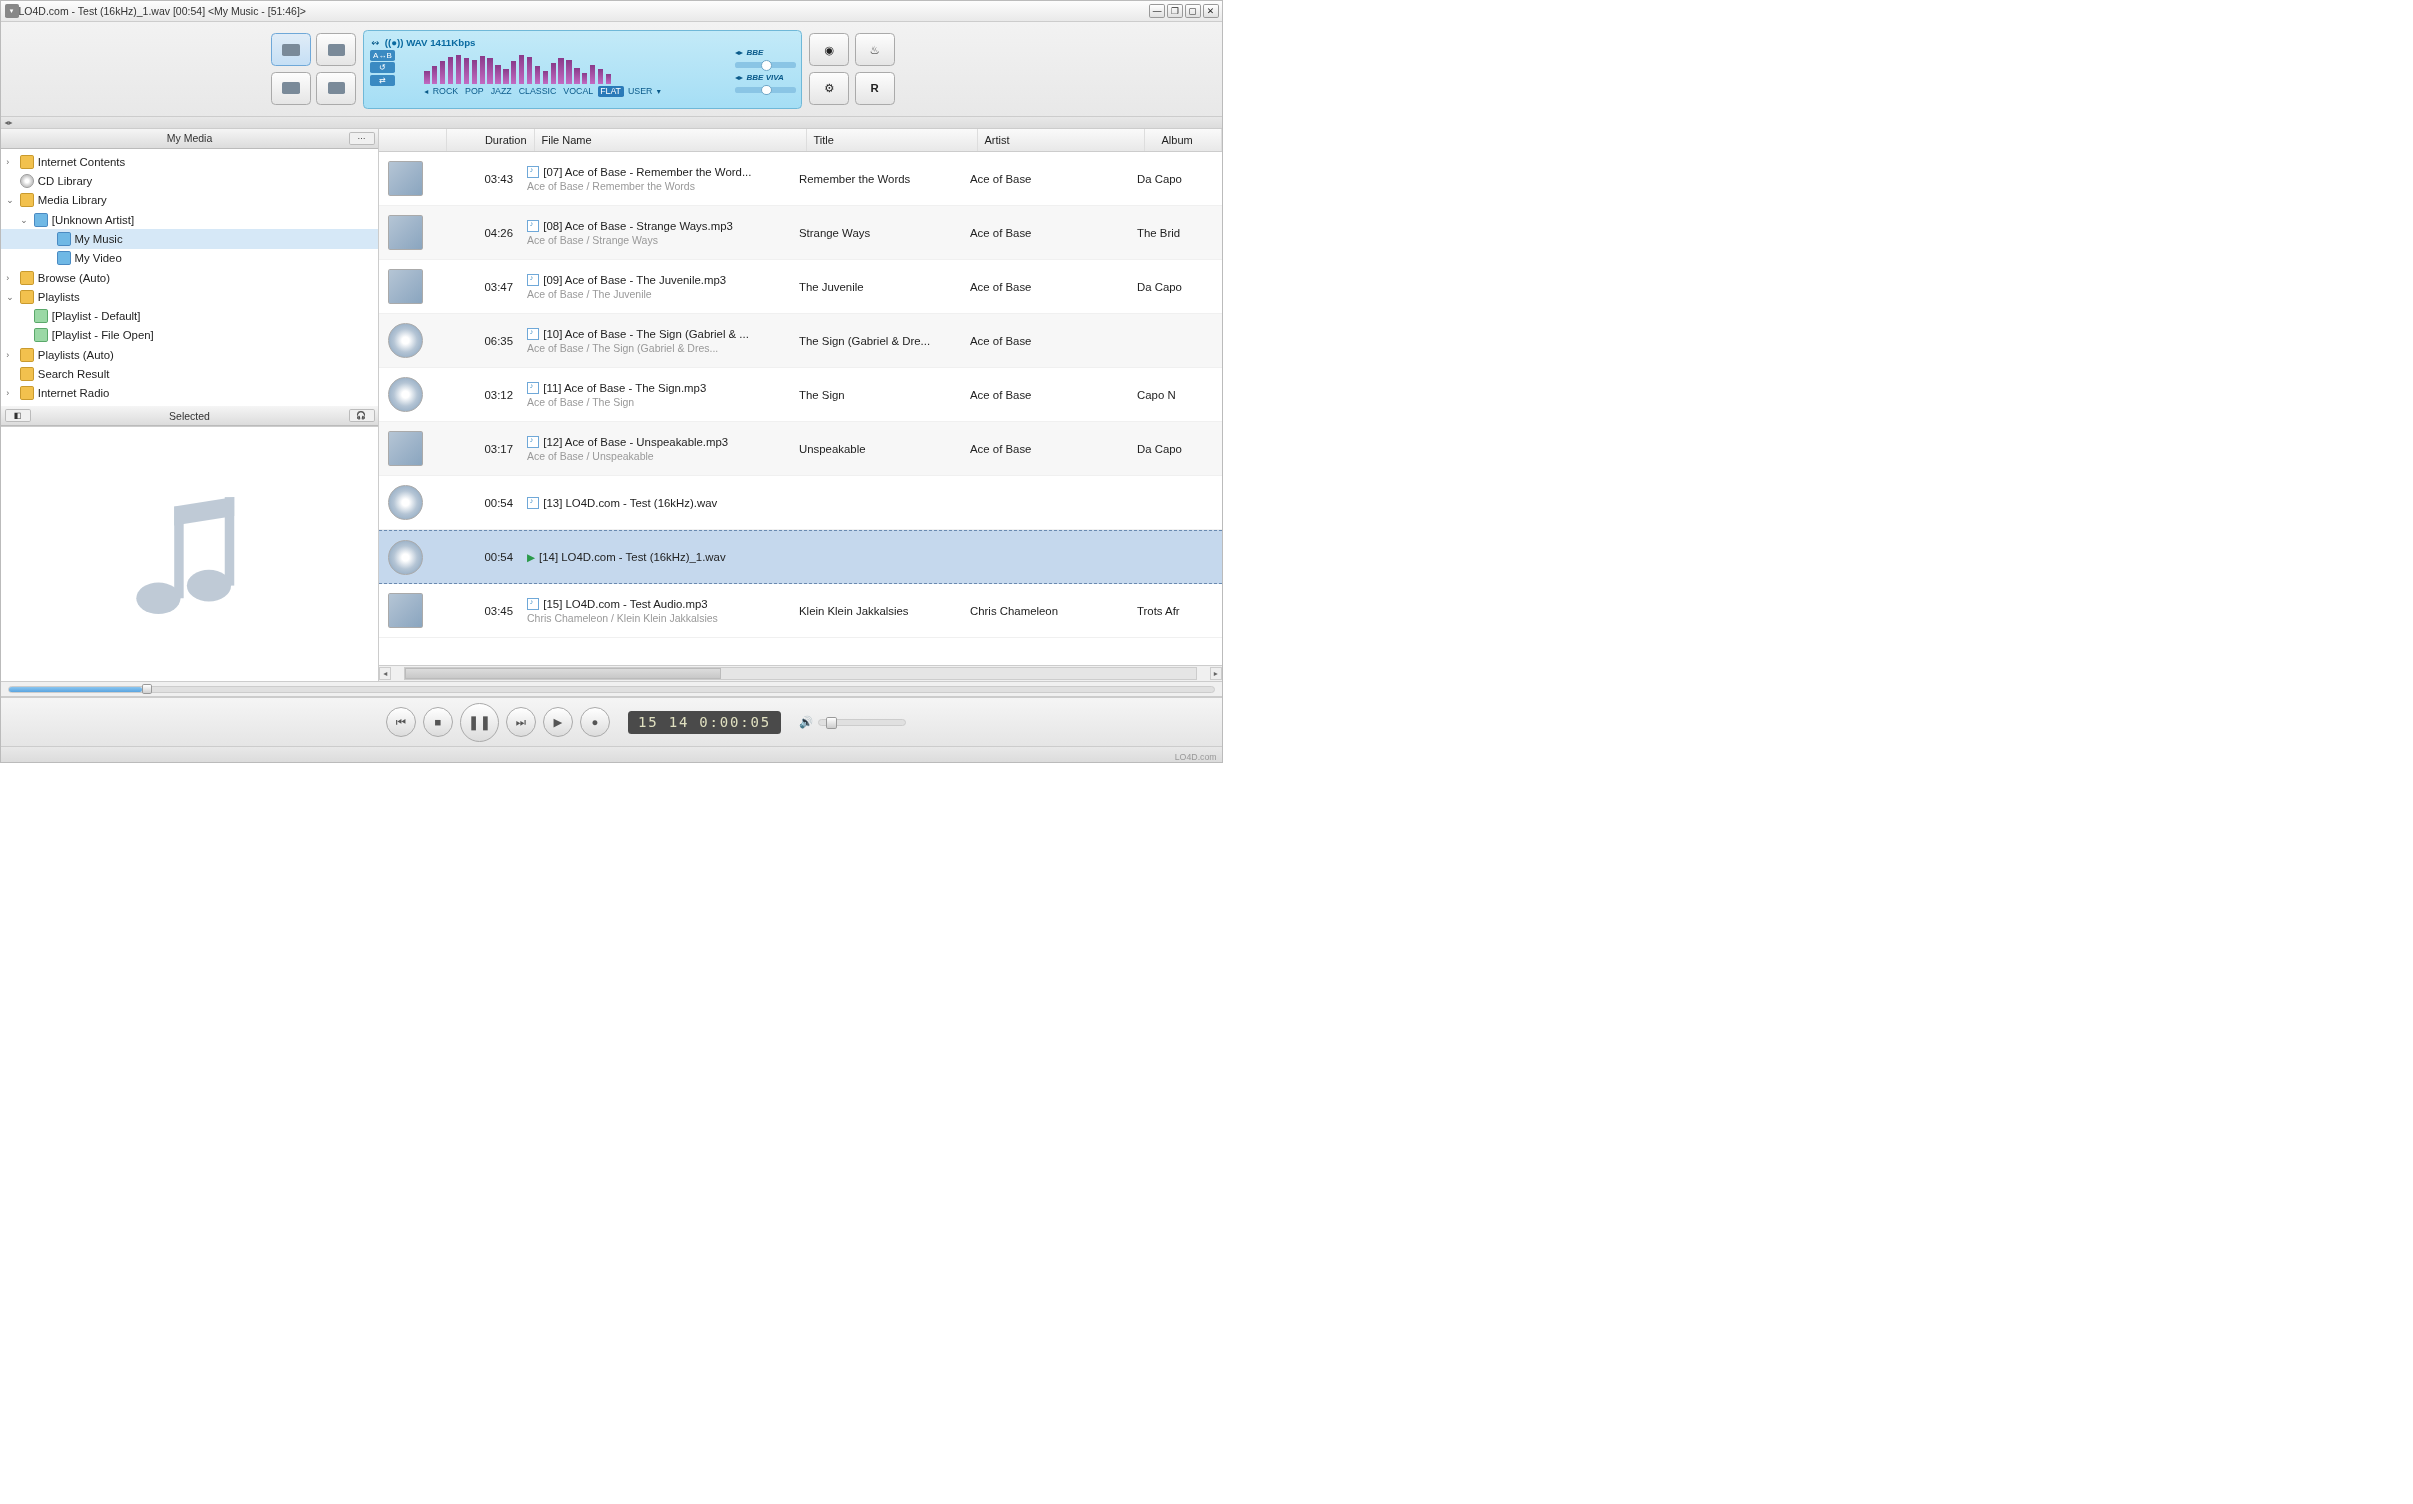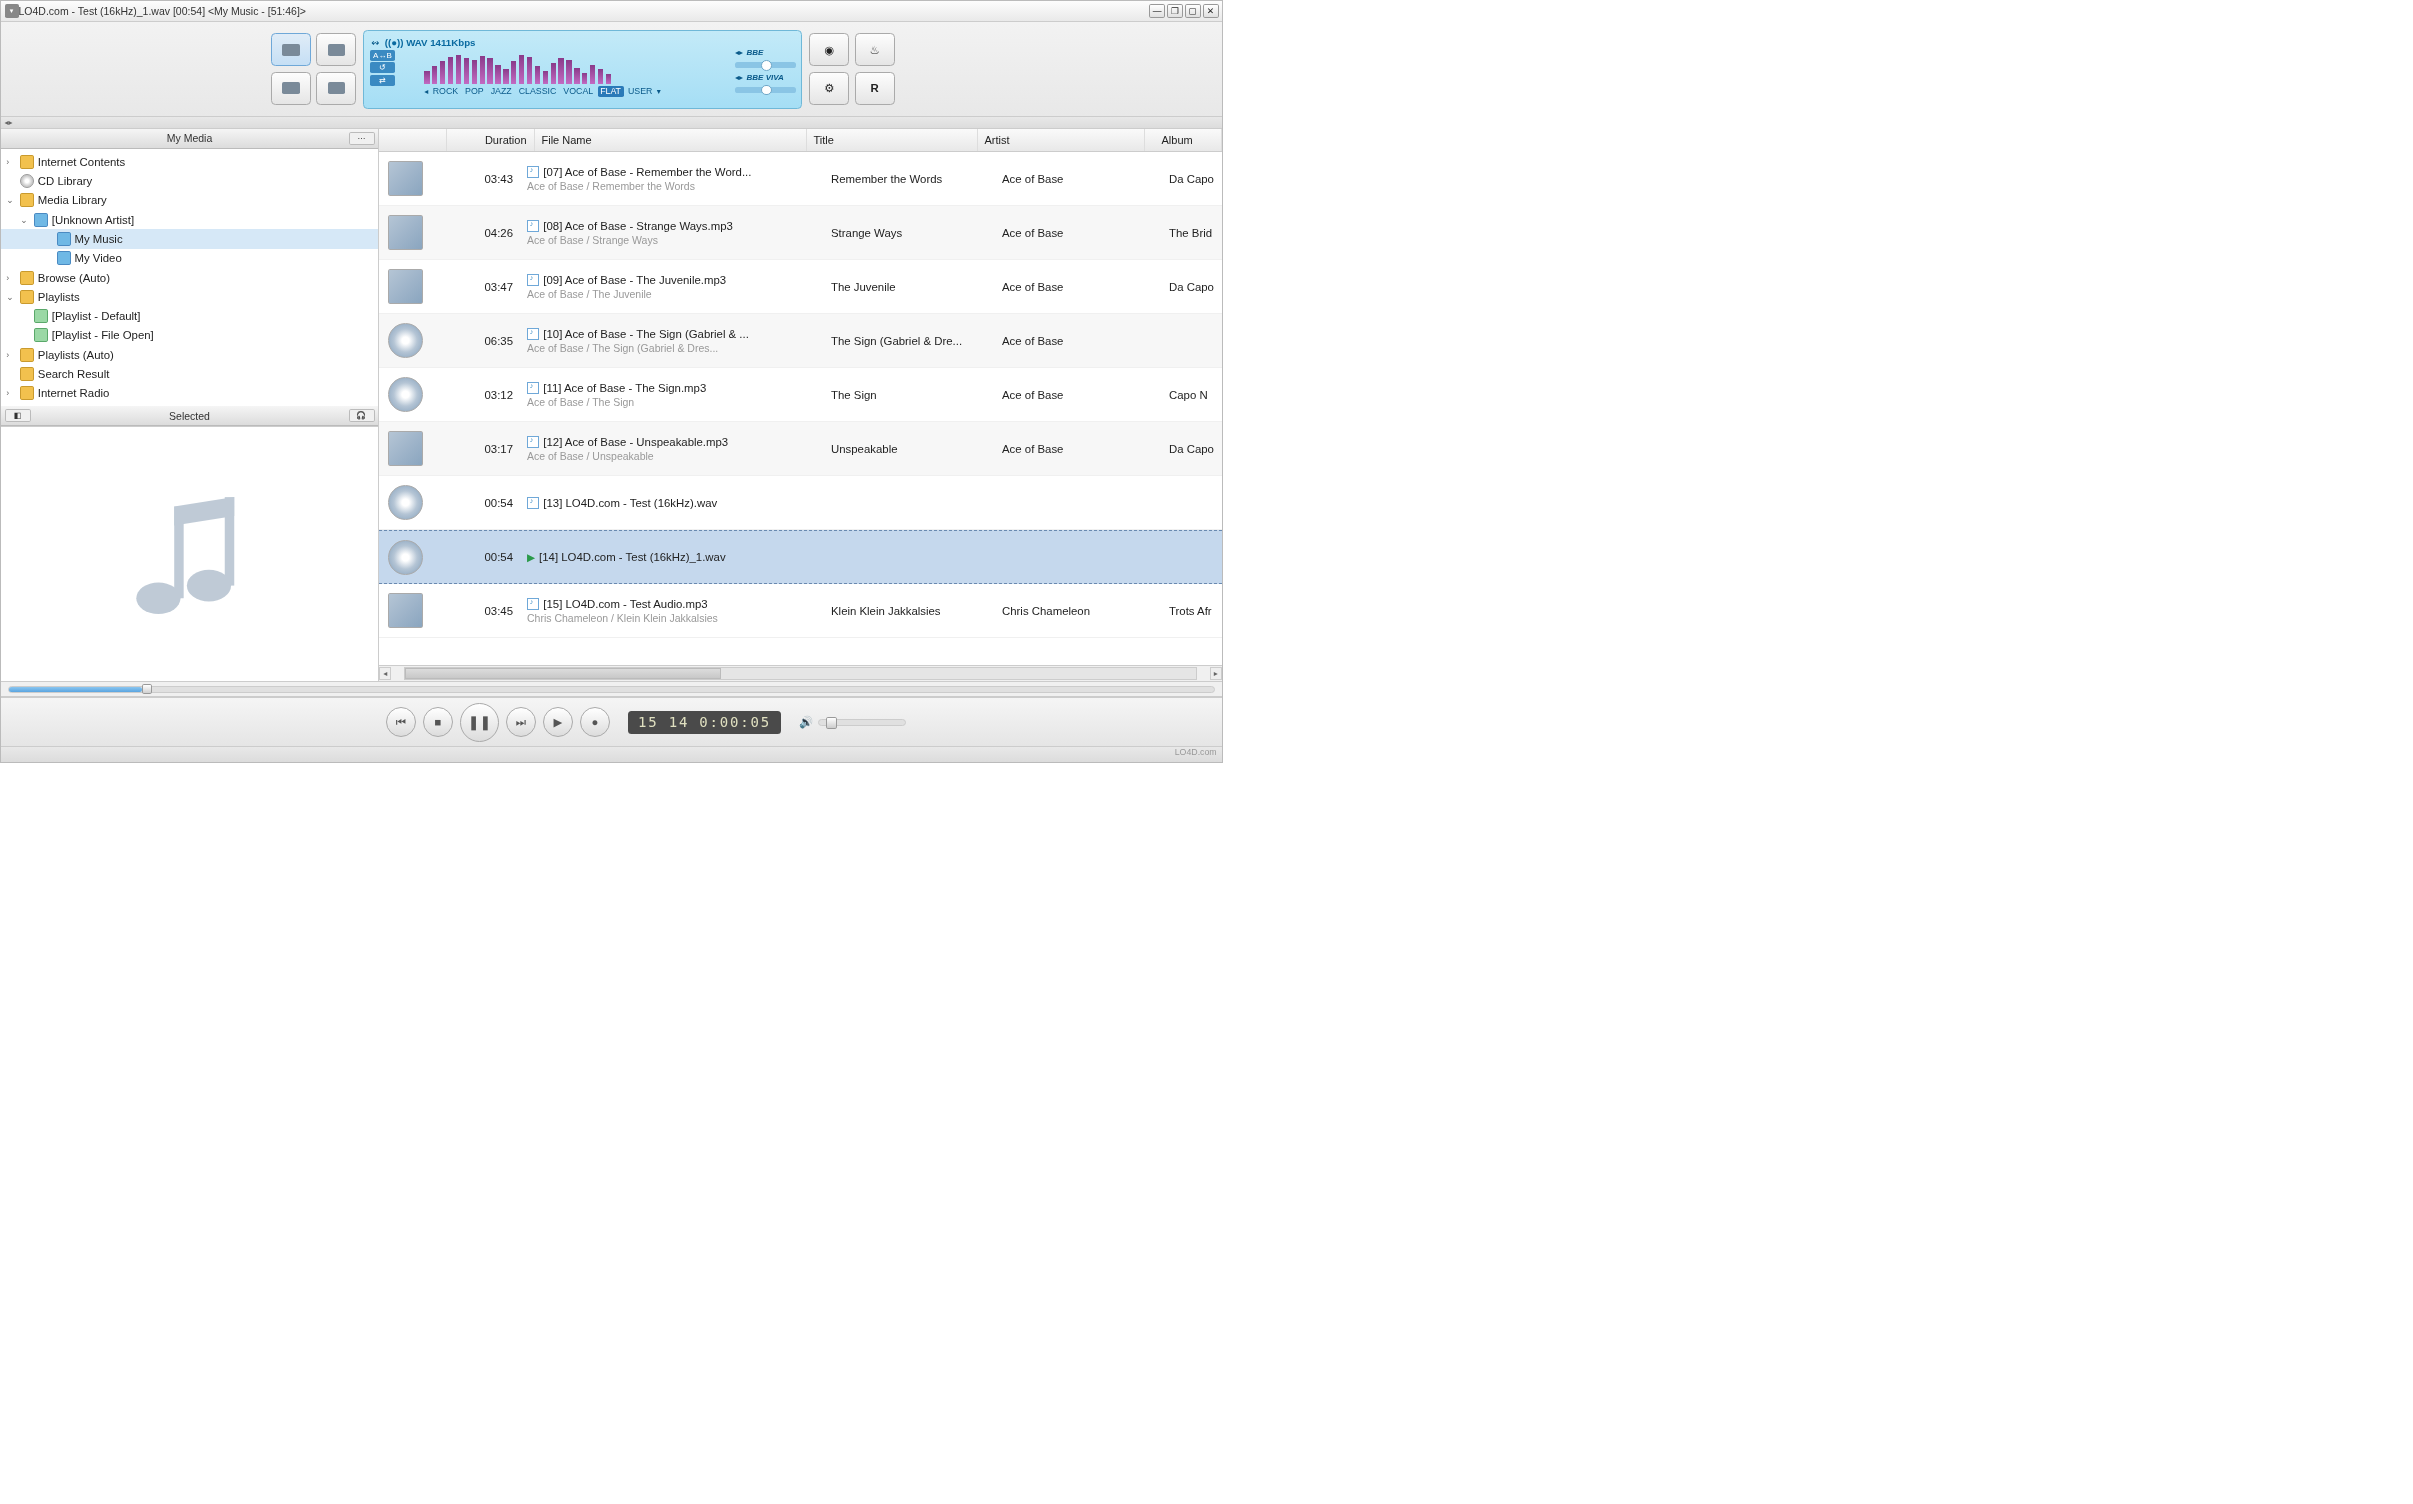--- a/index.html
+++ b/index.html
@@ -59,21 +59,21 @@
 .gh.ar{width:167px;}
 .gh.al{flex:1;margin-left:10px;}
 .rows { flex: 1; overflow: auto; }
 .row { display: flex; height: 54px; border-bottom: 0.9px solid #f0f0f0; align-items: center; }
 .row.alt { background: #f7f7f7; }
 .row.playing { background: #c5d8ed; border-top:0.9px dashed #6a8ab0; border-bottom:0.9px dashed #6a8ab0; }
 .cell { padding: 0 7px; font-size: 11.4px; color: #222; overflow: hidden; text-overflow: ellipsis; white-space: nowrap; }
 .cell.artc{width:53px;display:flex;align-items:center;justify-content:center;}
 .cell.dur{width:88px;text-align:right;}
 .cell.fn{width:272px;}
-.cell.ti{width:171px;margin-left:32px;}
+.cell.ti{width:171px;}
 .cell.ar{width:167px;}
 .cell.al{flex:1;}
 .thumb { width: 35px; height: 35px; background: linear-gradient(135deg,#b5c5d5,#8aa5bf); border: 0.9px solid #aaa; border-radius: 1.8px; }
 .thumb.cd{border-radius:50%;background:radial-gradient(#fff 15%,#b5c5d5 50%,#8aa5bf 90%);}
 .fn-main { display: flex; align-items: center; gap: 4px; }
 .fn-sub { color: #999; font-size: 10.5px; margin-top: 1.8px; }
 .file-icon { width: 12.3px; height: 12.3px; background: #fff; border: 0.9px solid #6fa8d8; position: relative; }
 .file-icon::after{content:"♪";position:absolute;font-size:7px;color:#3a8ac2;left:1.8px;top:-0.9px;}
 .play-icon { color: #2a9a4a; font-size: 10.5px; }
 .hscroll { height: 16px; background: #f0f0f0; border-top: 0.9px solid #ccc; display: flex; align-items: center; }
@@ -84,21 +84,21 @@
 .seek-track{flex:1;height:7px;background:#e0e0e0;border:0.9px solid #ccc;border-radius:3.5px;position:relative;}
 .seek-fill{width:11%;height:100%;background:linear-gradient(#8ac5f0,#5aa5e0);border-radius:3.5px;}
 .seek-thumb{position:absolute;left:11%;top:-2.6px;width:10.5px;height:10.5px;background:linear-gradient(#fff,#d0d0d0);border:0.9px solid #999;border-radius:1.8px;}
 .controls { height: 49px; background: linear-gradient(#f5f5f5,#e5e5e5); display: flex; align-items: center; justify-content: center; gap: 7px; border-top: 0.9px solid #ccc; }
 .ctrl-btn { width: 30px; height: 30px; border-radius: 50%; border: 0.9px solid #aaa; background: linear-gradient(#fff,#dcdcdc); display: flex; align-items: center; justify-content: center; font-size: 11.4px; color: #555; cursor: pointer; }
 .ctrl-btn.big { width: 39px; height: 39px; font-size: 14px; }
 .time-disp { background: #4a4a4a; color: #e0e0c0; font-family: monospace; font-size: 14px; padding: 3.5px 10.5px; border-radius: 3.5px; letter-spacing: 1.8px; margin: 0 10.5px; }
 .vol { display: flex; align-items: center; gap: 5.3px; color: #888; }
 .vol-track { width: 88px; height: 7px; background: #e0e0e0; border: 0.9px solid #ccc; border-radius: 3.5px; position:relative; }
 .vol-track::after{content:"";position:absolute;width:8.8px;height:10.5px;background:linear-gradient(#fff,#ccc);border:0.9px solid #999;border-radius:1.8px;top:-2.6px;left:7px;}
-.status { height: 16px; background: linear-gradient(#e8e8e8,#dcdcdc); border-top: 0.9px solid #ccc; display:flex;justify-content:flex-end;align-items:flex-start;padding:0 5.3px;font-size:8.8px;color:#999;}
+.status { height: 16px; background: linear-gradient(#e8e8e8,#dcdcdc); border-top: 0.9px solid #ccc; display:flex;justify-content:flex-end;align-items:flex-end;padding:0 5.3px;font-size:8.8px;color:#999;}
 </style>
 </head>
 <body>
 
 <div class="window">
 
   <div class="titlebar">
     <div class="title-menu">▾</div>
     <div class="title-text">LO4D.com - Test (16kHz)_1.wav   [00:54]    &lt;My Music - [51:46]&gt;</div>
     <div class="title-btns">

